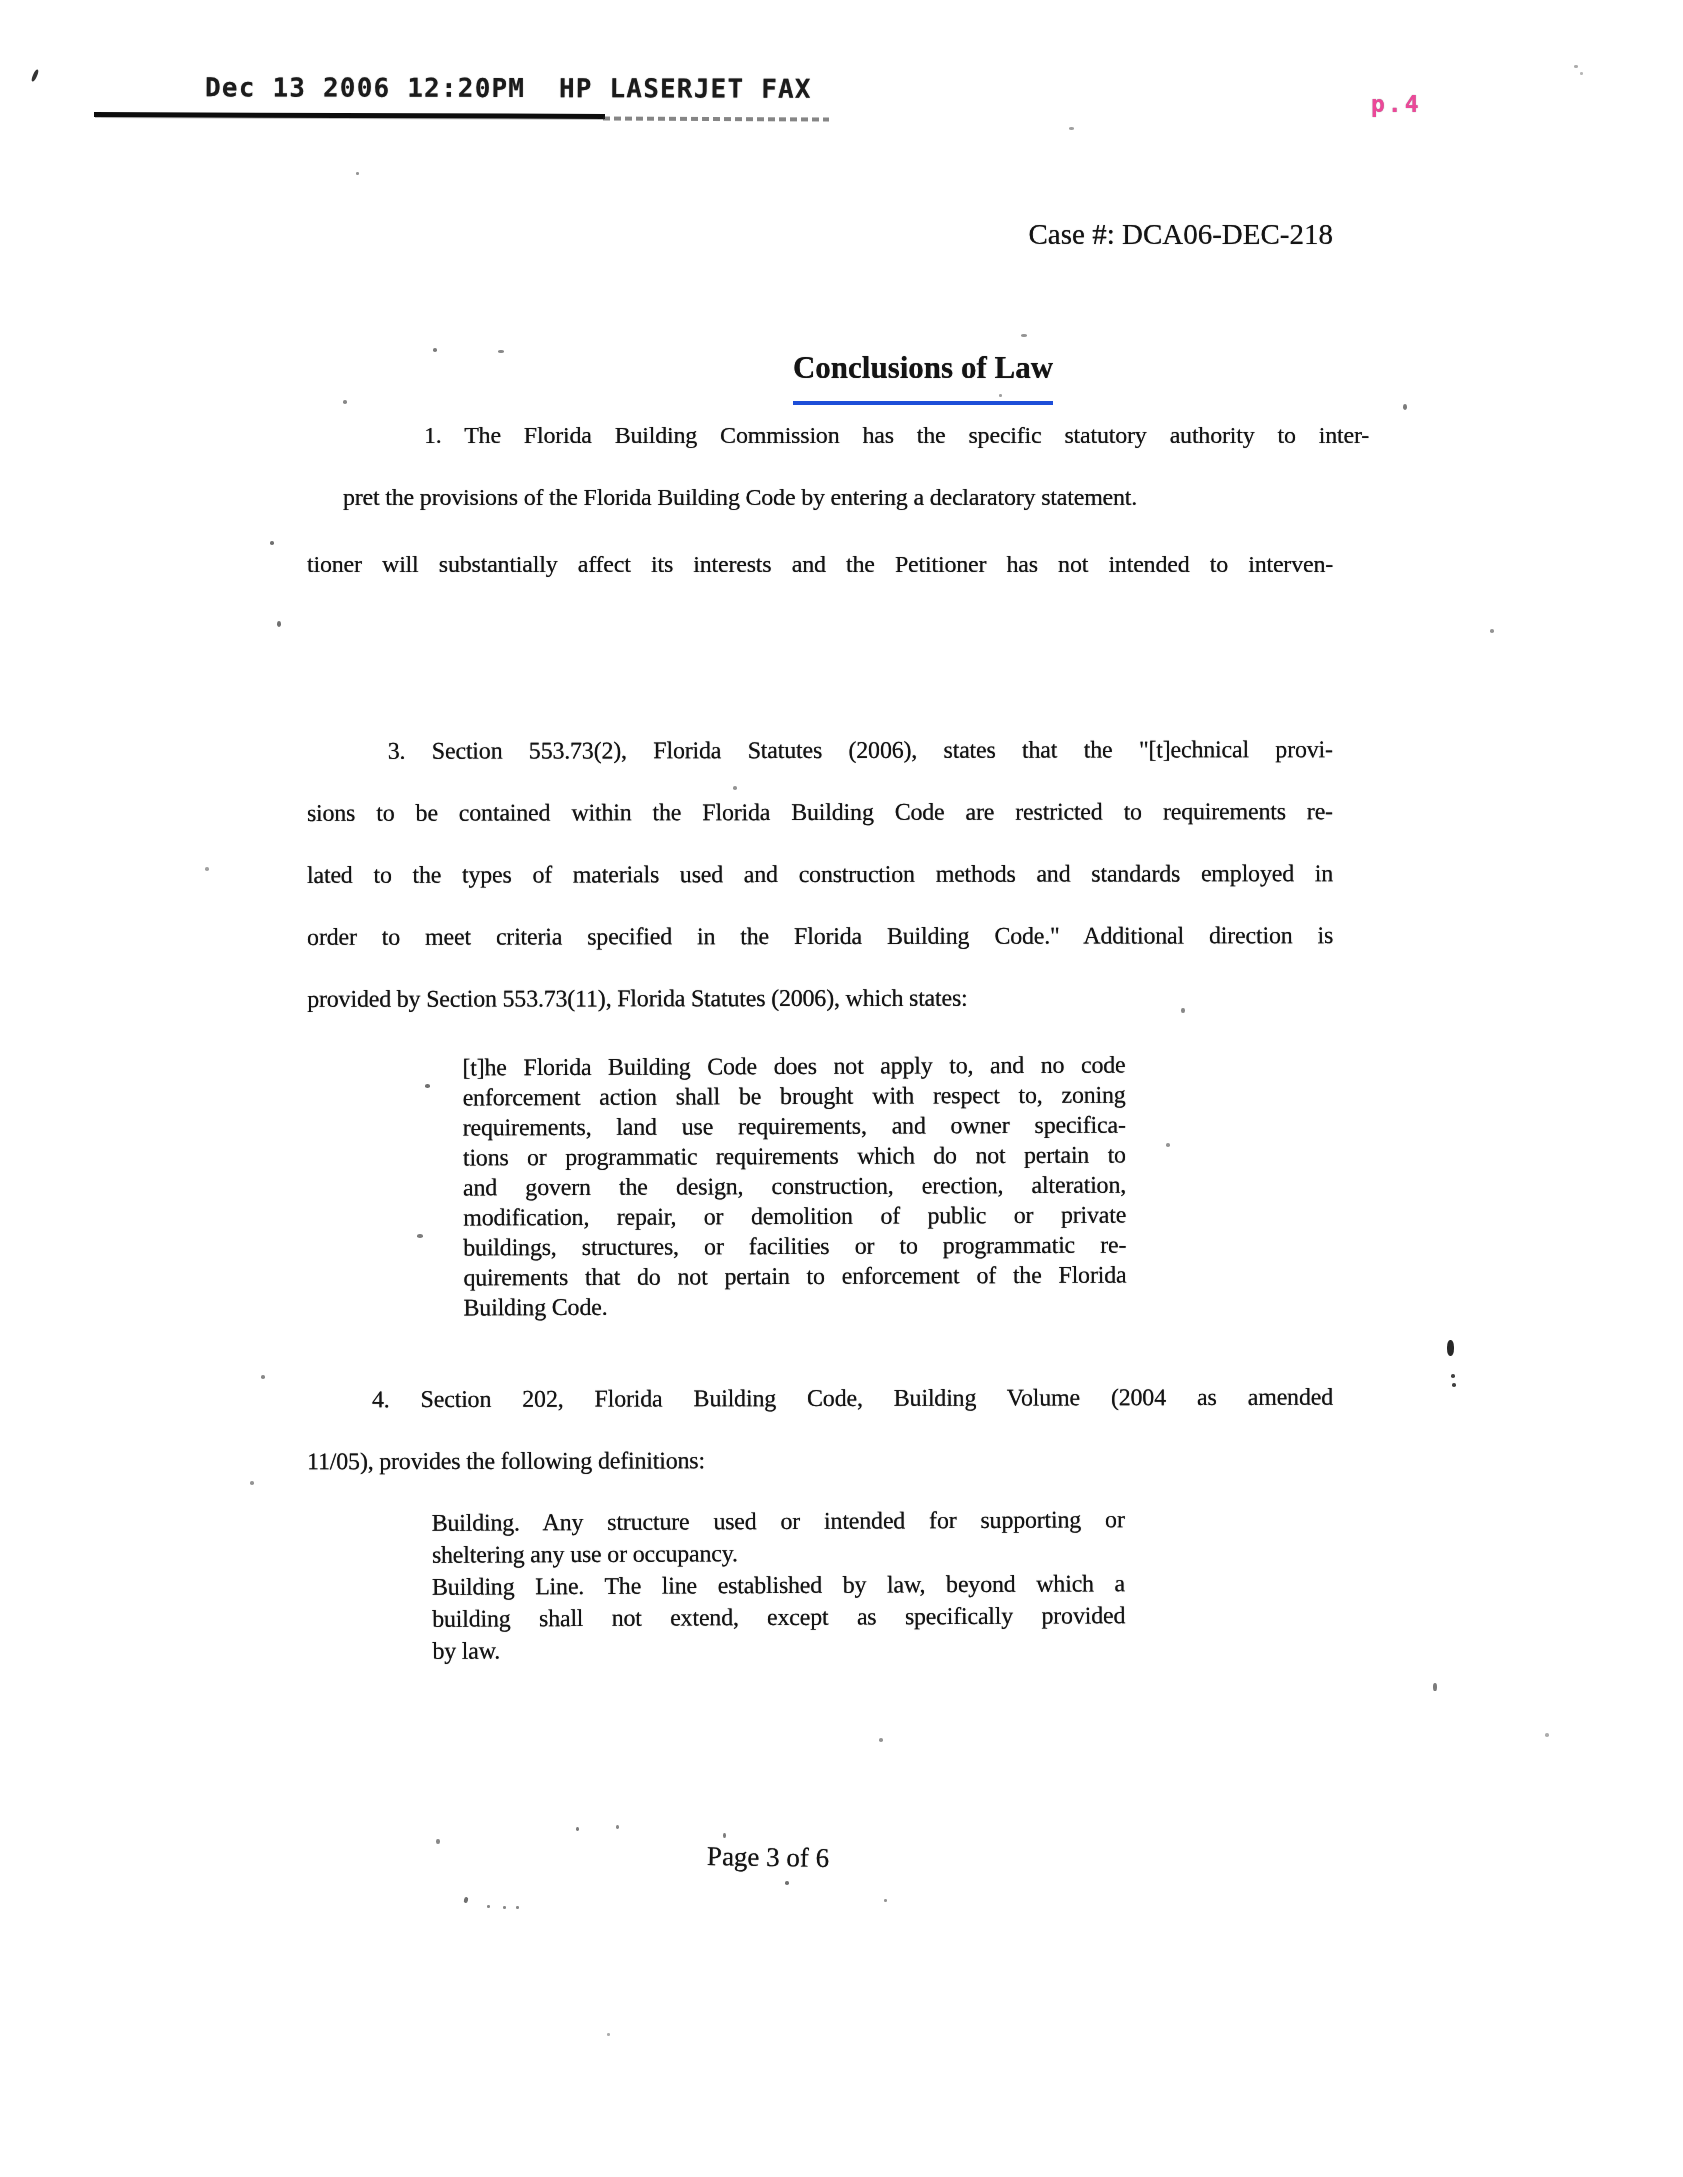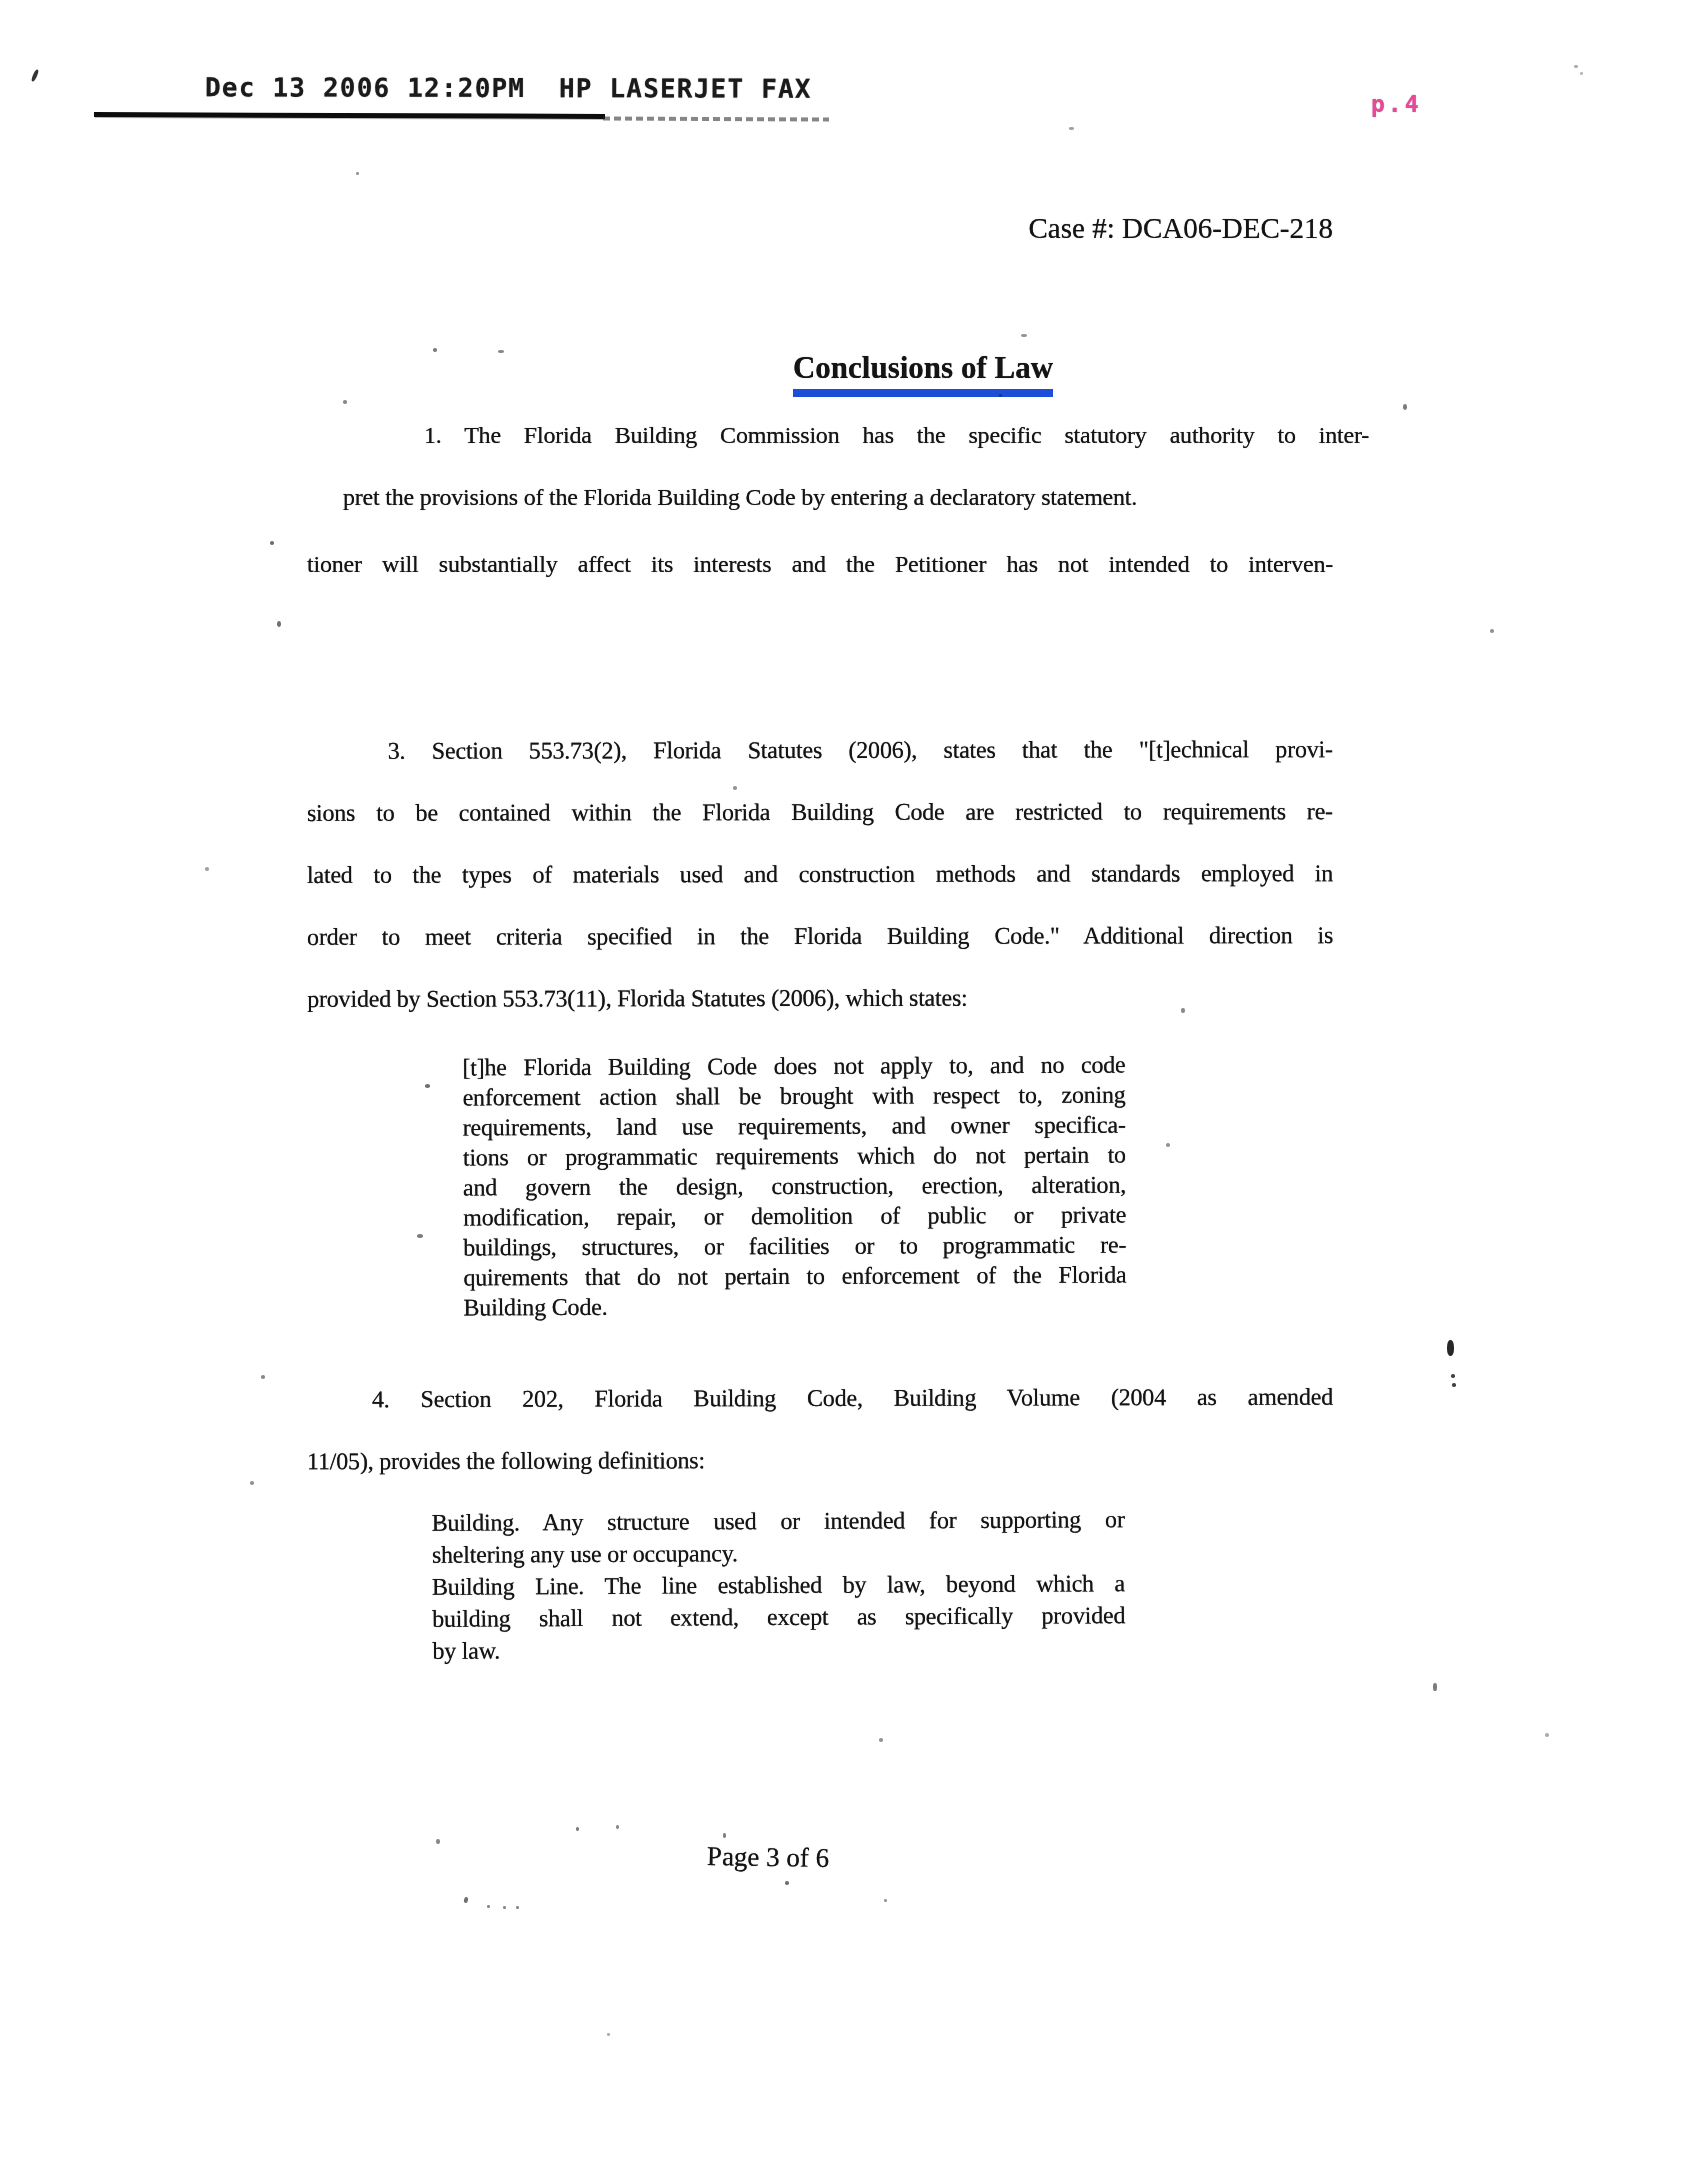--- a/index.html
+++ b/index.html
@@ -36,34 +36,34 @@
   .fax-pnum{
     position:absolute;left:1371px;top:91px;
     font-family:"DejaVu Sans Mono", monospace;
     font-size:23px;font-weight:bold;letter-spacing:3px;
     color:#ec4899;
     text-shadow:0 0 1px rgba(0,0,0,.5);
   }
   
   .ink{text-shadow:0 0 0.7px rgba(10,10,10,.8);}
   .case-line{
-    position:absolute;left:307px;top:212px;width:1026px;
+    position:absolute;left:307px;top:218px;width:1026px;
     text-align:right;
     font-size:29px;
   }
   .doc-title{
     position:absolute;left:307px;top:350px;width:1026px;
     padding-left:103px;
     text-align:center;
     font-size:31px;font-weight:bold;
   }
   .doc-title .u{
     display:inline-block;
-    border-bottom:8px solid #1d4ed8;
-    padding-bottom:3px;
+    border-bottom:4px solid #1d4ed8;
+    padding-bottom:15px;
   }
   .para{
     position:absolute;left:307px;width:1026px;
     font-size:24px;line-height:62px;
     letter-spacing:-0.2px;
     white-space:normal;
   }
   .p1{top:404px;margin-left:36px;}
   .p2{top:533px;}
   .p3{top:719px;transform:rotate(-.1deg);}

